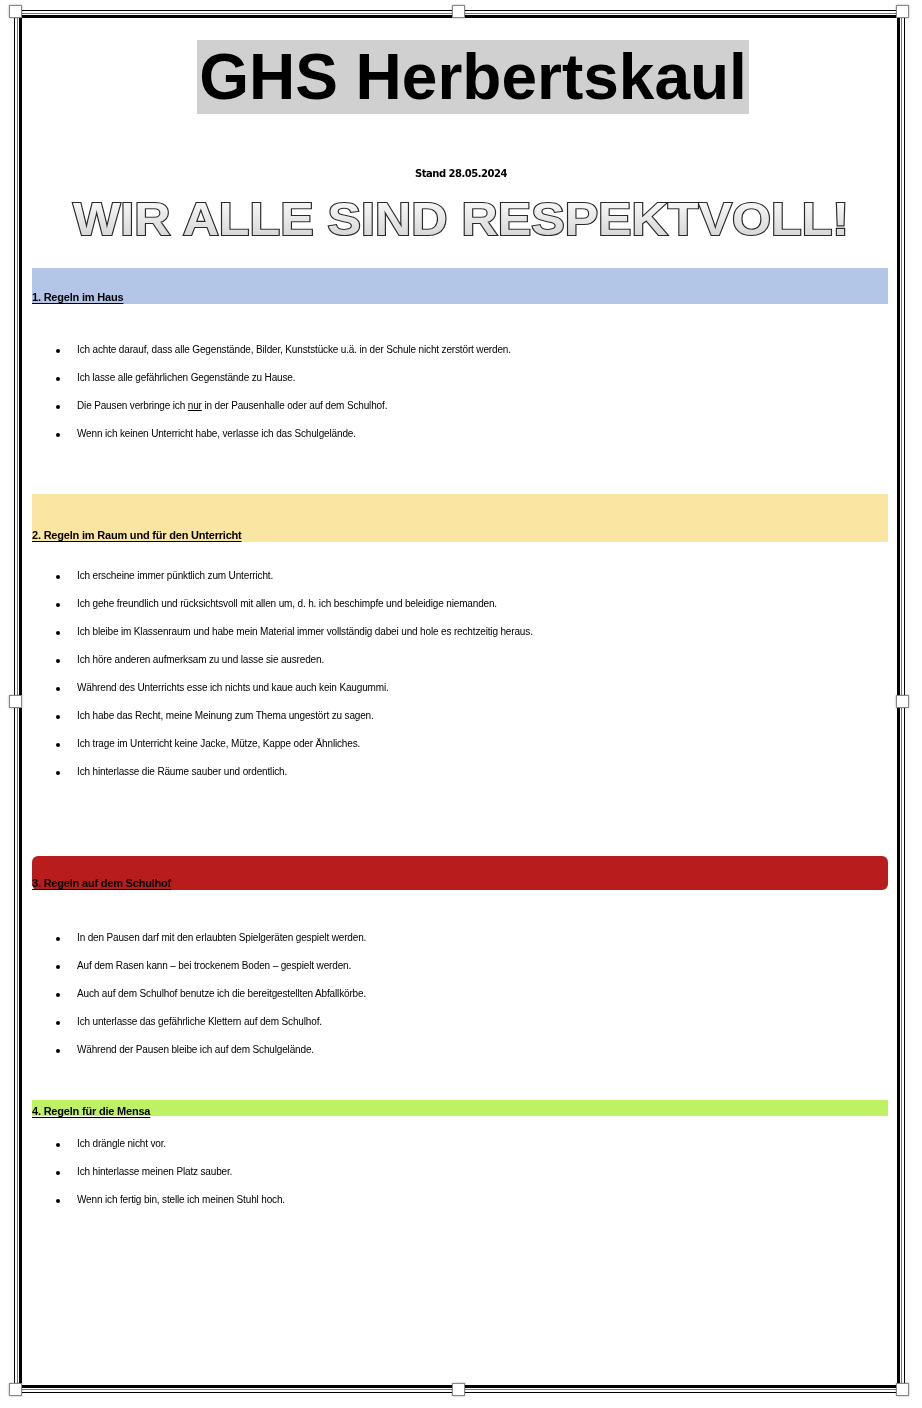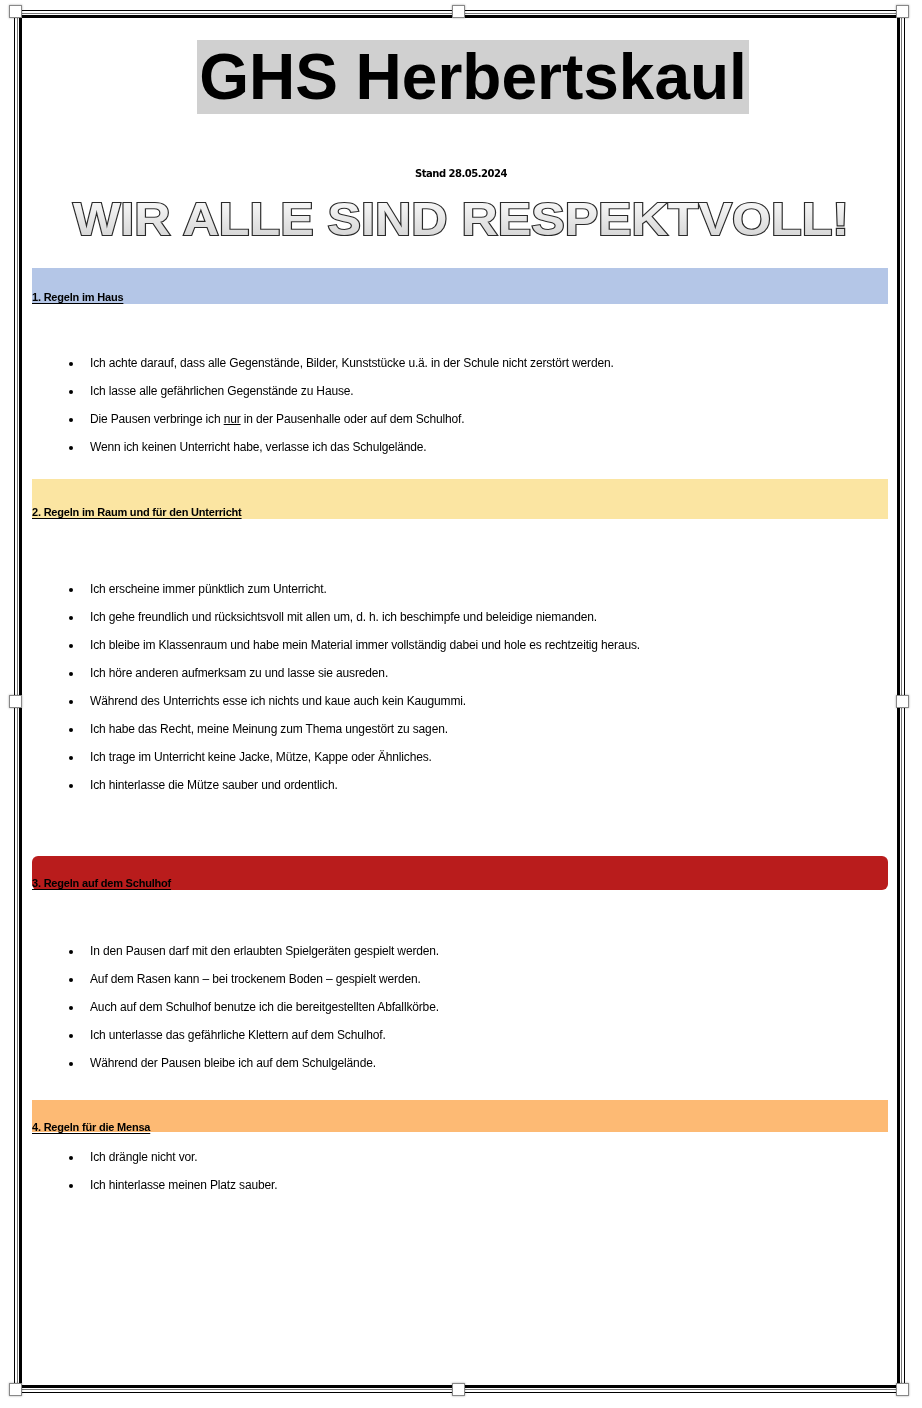--- a/index.html
+++ b/index.html
@@ -24,22 +24,22 @@
   .stand { position: absolute; left: 0; right: 0; top: 168px; text-align: center;
            font-family: "DejaVu Sans", sans-serif; font-weight: bold; font-size: 10px; letter-spacing: -0.5px; }
 
   .motto { position: absolute; left: 0; right: 0; top: 190px; text-align: right; }
   .motto svg { display: block; margin: 0 auto; }
 
   .section-head { position: absolute; left: 32px; width: 856px; }
   .section-head span { position: absolute; left: 0; bottom: 1px; font-weight: bold; font-size: 11px;
            text-decoration: underline; text-underline-offset: 2px; letter-spacing: -0.2px; }
 
-  ul.rules { position: absolute; left: 52px; margin: 13px; padding: 0; list-style: none;
-             font-size: 12px; letter-spacing: -0.15px; }
+  ul.rules { position: absolute; left: 52px; margin: 0; padding: 0; list-style: none;
+             font-size: 10px; letter-spacing: -0.15px; }
   ul.rules li { position: relative; padding-left: 25px; height: 28px; line-height: 28px; white-space: nowrap; }
   ul.rules li::before { content: ""; position: absolute; left: 4px; top: 13px; width: 4px; height: 4px;
              border-radius: 50%; background: #000; }
   .u { text-decoration: underline; }
 </style>
 </head>
 <body>
 
 <div class="frame"></div>
 
@@ -73,44 +73,45 @@
 <div class="section-head" style="top: 268px; height: 36px; background: rgb(180, 198, 231);" id="sh0">
   <span>1. Regeln im Haus</span>
 </div>
 <ul class="rules" style="top:336px;" id="list0">
     <li>Ich achte darauf, dass alle Gegenstände, Bilder, Kunststücke u.ä. in der Schule nicht zerstört werden.</li>
     <li>Ich lasse alle gefährlichen Gegenstände zu Hause.</li>
     <li><span>Die Pausen verbringe ich </span><span class="u">nur</span><span> in der Pausenhalle oder auf dem Schulhof.</span></li>
     <li>Wenn ich keinen Unterricht habe, verlasse ich das Schulgelände.</li>
   </ul>
 
-<div class="section-head" style="top: 479px; height: 40px; background: rgb(251, 229, 162); text-align: right;" id="sh1">
+<div class="section-head" style="top: 494px; height: 48px; background: rgb(251, 229, 162); text-align: right;" id="sh1">
   <span>2. Regeln im Raum und für den Unterricht</span>
 </div>
 <ul class="rules" style="top:562px;" id="list1">
     <li>Ich erscheine immer pünktlich zum Unterricht.</li>
     <li>Ich gehe freundlich und rücksichtsvoll mit allen um, d. h. ich beschimpfe und beleidige niemanden.</li>
     <li>Ich bleibe im Klassenraum und habe mein Material immer vollständig dabei und hole es rechtzeitig heraus.</li>
     <li>Ich höre anderen aufmerksam zu und lasse sie ausreden.</li>
     <li>Während des Unterrichts esse ich nichts und kaue auch kein Kaugummi.</li>
     <li>Ich habe das Recht, meine Meinung zum Thema ungestört zu sagen.</li>
     <li>Ich trage im Unterricht keine Jacke, Mütze, Kappe oder Ähnliches.</li>
-    <li>Ich hinterlasse die Mütze sauber und ordentlich.</li>
+    <li>Ich hinterlasse die Räume sauber und ordentlich.</li>
   </ul>
 
 <div class="section-head" style="top: 856px; height: 34px; background: #b91c1c; border-radius: 6px;" id="sh2">
   <span>3. Regeln auf dem Schulhof</span>
 </div>
 <ul class="rules" style="top:924px;" id="list2">
     <li>In den Pausen darf mit den erlaubten Spielgeräten gespielt werden.</li>
     <li>Auf dem Rasen kann – bei trockenem Boden – gespielt werden.</li>
     <li>Auch auf dem Schulhof benutze ich die bereitgestellten Abfallkörbe.</li>
     <li>Ich unterlasse das gefährliche Klettern auf dem Schulhof.</li>
     <li>Während der Pausen bleibe ich auf dem Schulgelände.</li>
   </ul>
 
-<div class="section-head" style="top: 1100px; height: 32px; background: #fdba74;" id="sh3">
+<div class="section-head" style="top: 1100px; height: 16px; background: #bef264;" id="sh3">
   <span style="bottom:-1px;">4. Regeln für die Mensa</span>
 </div>
 <ul class="rules" style="top:1130px;" id="list3">
     <li>Ich drängle nicht vor.</li>
     <li>Ich hinterlasse meinen Platz sauber.</li>
+    <li>Wenn ich fertig bin, stelle ich meinen Stuhl hoch.</li>
   </ul>
 
 </body></html>

